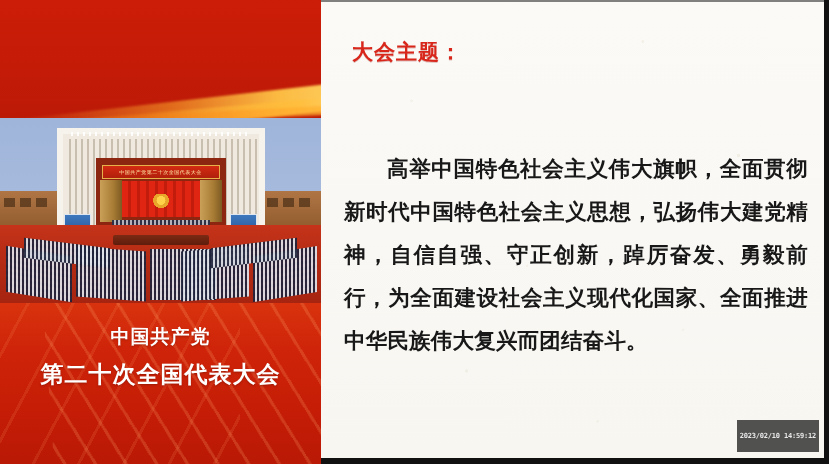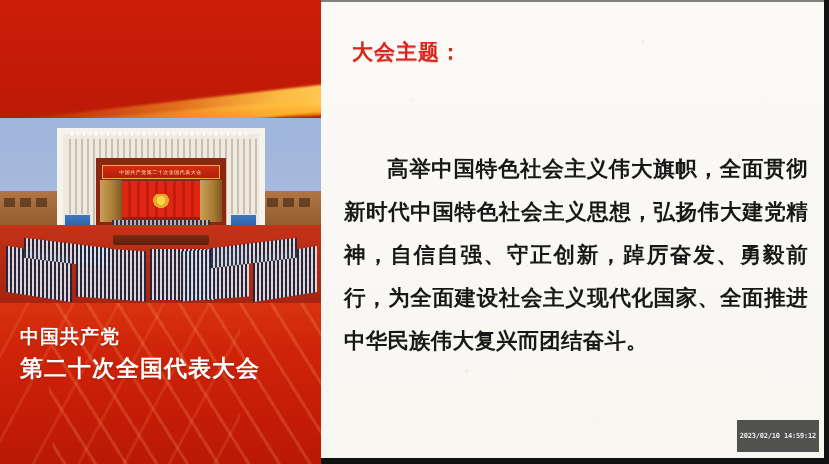--- a/index.html
+++ b/index.html
@@ -253,30 +253,30 @@
         rgba(255,255,255,0) 0 14px,
         rgba(255,160,100,0.14) 14px 17px,
         rgba(255,255,255,0) 17px 40px);
     filter: blur(0.7px);
     pointer-events: none;
   }
   .poster-caption {
     position: absolute;
     left: 0; right: 0;
     top: 22px;
+    text-align: center;
     color: #ffffff;
     font-family: "DejaVu Sans", "Liberation Sans", sans-serif;
     font-weight: 700;
     line-height: 1.22;
     text-shadow: 0 1px 2px rgba(120,18,0,.55);
     letter-spacing: 1px;
-    padding-left: 20px;
   }
   .poster-caption .l1 { font-size: 19px; display: block; }
-  .poster-caption .l2 { font-size: 23px; display: block; margin-top: 6px; }
+  .poster-caption .l2 { font-size: 23px; display: block; margin-top: 12px; }
 
   
   .content {
     position: absolute;
     left: 321px; top: 0;
     width: 503px; height: 458px;
     background:
       radial-gradient(circle at 18% 22%, rgba(205,190,150,0.13) 0 1.2px, transparent 1.4px),
       radial-gradient(circle at 64% 9%,  rgba(205,190,150,0.15) 0 1.4px, transparent 1.6px),
       radial-gradient(circle at 83% 34%, rgba(200,186,146,0.16) 0 1.6px, transparent 1.8px),

